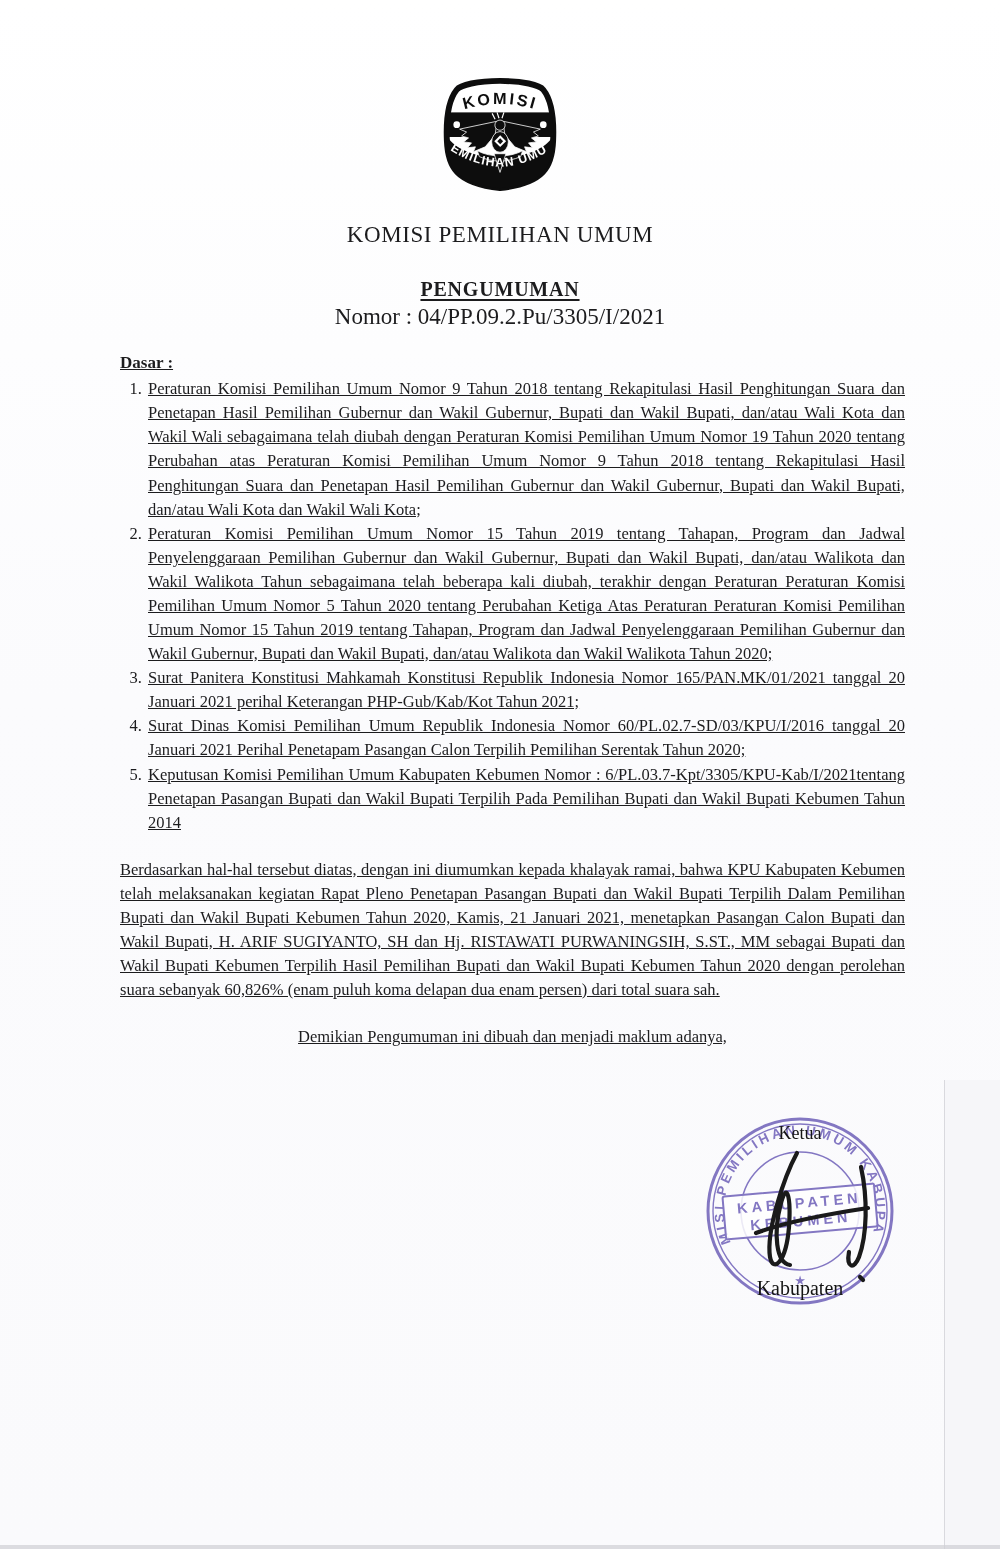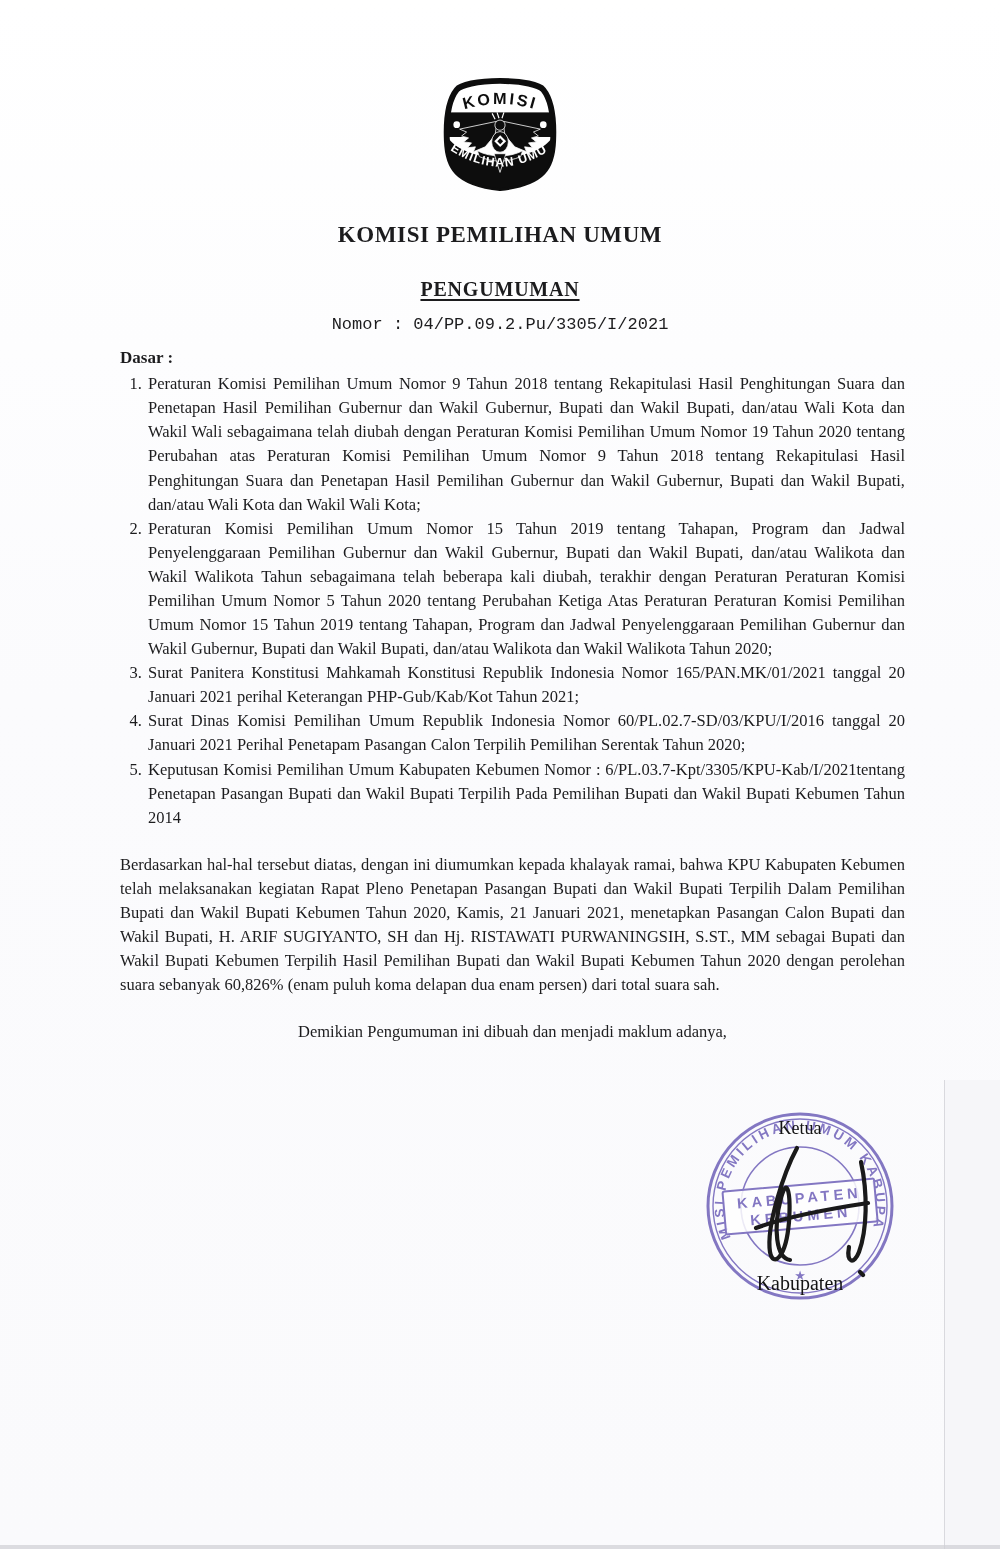--- a/index.html
+++ b/index.html
@@ -13,26 +13,26 @@
   }
   .page{position:relative;width:1000px;height:1549px;}
 
   
   .scan-vline{position:absolute;left:944px;top:1080px;width:1px;height:469px;background:#d9d9de;}
   .scan-right{position:absolute;left:945px;top:1080px;width:55px;height:469px;background:#f4f4f7;opacity:.6;}
   .scan-bottom{position:absolute;left:0;bottom:0;width:100%;height:4px;background:#cfcfd4;opacity:.7;}
 
   .logo-wrap{display:flex;justify-content:center;padding-top:76px;}
 
-  .org-title{margin-top:26px;text-align:center;font-weight:bold;font-size:23px;line-height:1.15;letter-spacing:.6px;}
+  .org-title{margin-top:26px;text-align:center;font-weight:normal;font-size:23px;line-height:1.15;letter-spacing:.6px;}
   .doc-head{margin-top:30px;text-align:center;}
   .doc-type{font-weight:bold;font-size:20px;letter-spacing:.8px;text-decoration:underline;text-decoration-thickness:2px;text-underline-offset:3px;}
-  .doc-number{font-size:17px;margin-top:14px;font-family:Liberation Mono, monospace;}
+  .doc-number{font-size:23px;margin-top:3px;}
 
-  .content{margin:12px 95px 0 120px;font-size:16.5px;line-height:1.46;}
+  .content{margin:21px 95px 0 120px;font-size:16.5px;line-height:1.46;text-decoration:underline;}
   .dasar{font-weight:bold;font-size:17px;}
   ol.basis{margin:1px 0 0 0;padding-left:26px;}
   ol.basis li{text-align:justify;margin:0;padding-left:2px;}
   .para{margin-top:23px;text-align:justify;}
   .closing{margin-top:23px;text-align:center;}
 
   .sig-block{position:relative;width:200px;height:212px;margin:62px 100px 0 auto;}
   .stamp-svg{position:absolute;left:0;top:0;z-index:1;}
   .sig-role{position:absolute;top:12px;left:0;width:100%;text-align:center;font-size:18px;z-index:2;color:#141414;}
   .sig-name{position:absolute;top:166px;left:0;width:100%;text-align:center;font-size:20px;z-index:2;color:#141414;}

